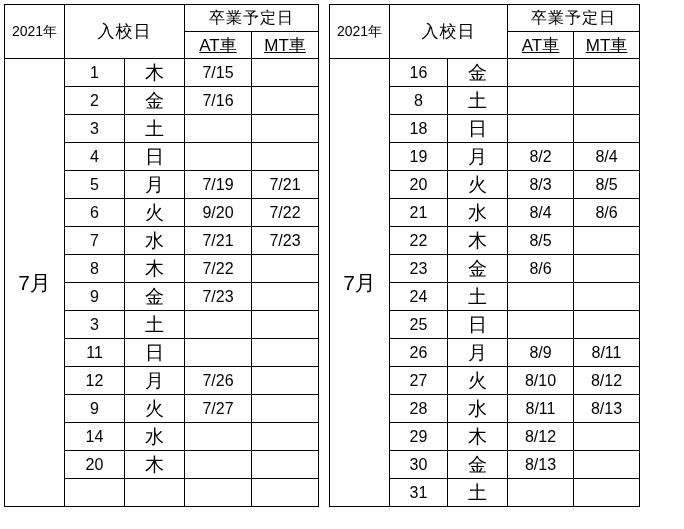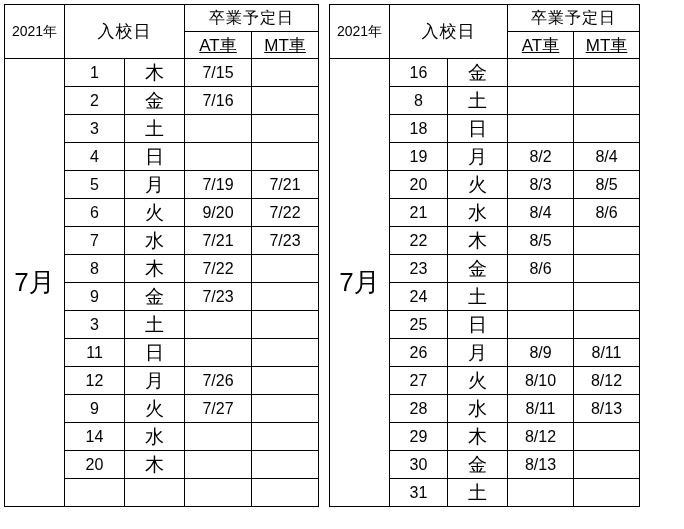--- a/index.html
+++ b/index.html
@@ -72,21 +72,21 @@
   }
   .hdr-car {
     font-size: 17px;
     height: 26px;
     text-decoration: underline;
   }
 
   
   tbody tr { height: 28px; }
   td.month-cell {
-    font-size: 26px;
+    font-size: 21px;
   }
   td.daynum {
     font-size: 16px;
     padding-right: 8px;
     text-align: right;
   }
   td.weekday {
     font-size: 19px;
   }
   td.date-at, td.date-mt {

